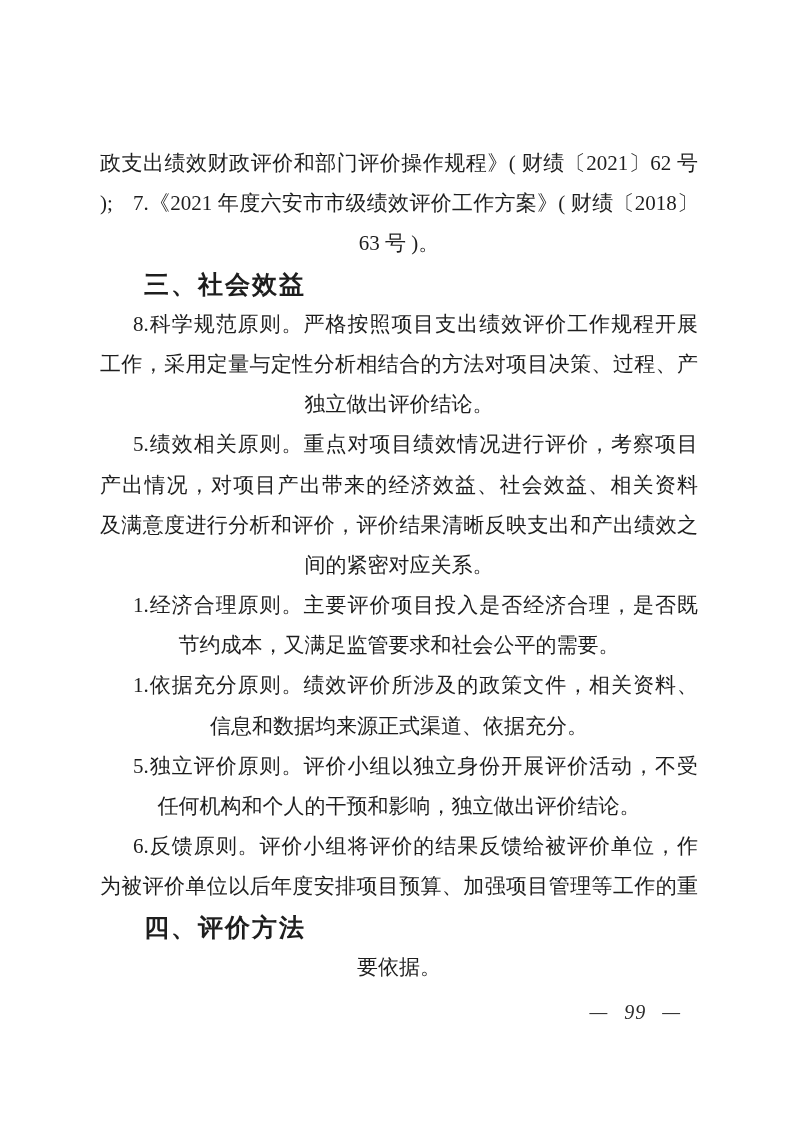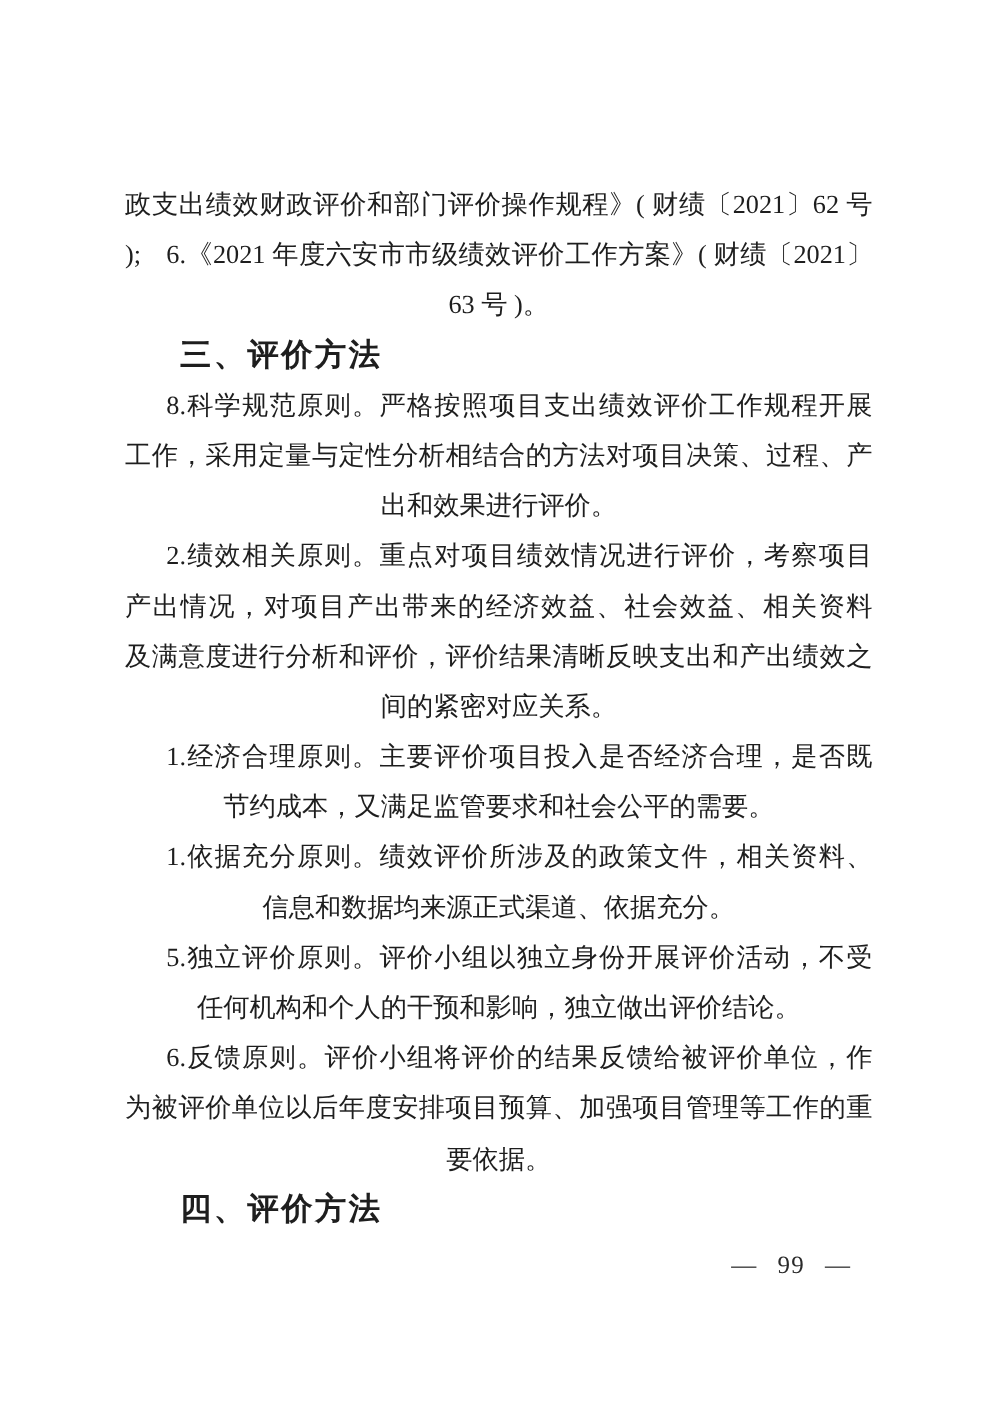--- a/index.html
+++ b/index.html
@@ -55,44 +55,45 @@
   }
   .page-number {
     position: absolute;
     top: 1001px;
     right: 112px;
     font-size: 20px;
     letter-spacing: 1px;
     word-spacing: 10px;
     color: #2a2a2a;
     font-family: "Liberation Serif", "DejaVu Serif", serif;
+    font-style: italic;
   }
 </style>
 </head>
 <body>
 
 <div class="page">
   <div class="textblock">
 
   <div class="line full">政支出绩效财政评价和部门评价操作规程》( 财绩〔2021〕62 号 );</div>
-      <div class="line first">6.《2021 年度六安市市级绩效评价工作方案》( 财绩〔2021〕</div>
+      <div class="line first">7.《2021 年度六安市市级绩效评价工作方案》( 财绩〔2018〕</div>
       <div class="line end">63 号 )。</div>
-      <div class="line heading">三、评价方法</div>
+      <div class="line heading">三、社会效益</div>
       <div class="line first">8.科学规范原则。严格按照项目支出绩效评价工作规程开展</div>
       <div class="line full">工作，采用定量与定性分析相结合的方法对项目决策、过程、产</div>
-      <div class="line end">出和效果进行评价。</div>
-      <div class="line first">2.绩效相关原则。重点对项目绩效情况进行评价，考察项目</div>
+      <div class="line end">独立做出评价结论。</div>
+      <div class="line first">5.绩效相关原则。重点对项目绩效情况进行评价，考察项目</div>
       <div class="line full">产出情况，对项目产出带来的经济效益、社会效益、相关资料</div>
       <div class="line full">及满意度进行分析和评价，评价结果清晰反映支出和产出绩效之</div>
       <div class="line end">间的紧密对应关系。</div>
       <div class="line first">1.经济合理原则。主要评价项目投入是否经济合理，是否既</div>
       <div class="line end">节约成本，又满足监管要求和社会公平的需要。</div>
       <div class="line first">1.依据充分原则。绩效评价所涉及的政策文件，相关资料、</div>
       <div class="line end">信息和数据均来源正式渠道、依据充分。</div>
       <div class="line first">5.独立评价原则。评价小组以独立身份开展评价活动，不受</div>
       <div class="line end">任何机构和个人的干预和影响，独立做出评价结论。</div>
       <div class="line first">6.反馈原则。评价小组将评价的结果反馈给被评价单位，作</div>
       <div class="line full">为被评价单位以后年度安排项目预算、加强项目管理等工作的重</div>
+      <div class="line heading">四、评价方法</div>
       <div class="line end">要依据。</div>
-      <div class="line heading">四、评价方法</div>
     </div>
   <div class="page-number">— 99 —</div>
 </div>
 
 </body></html>

